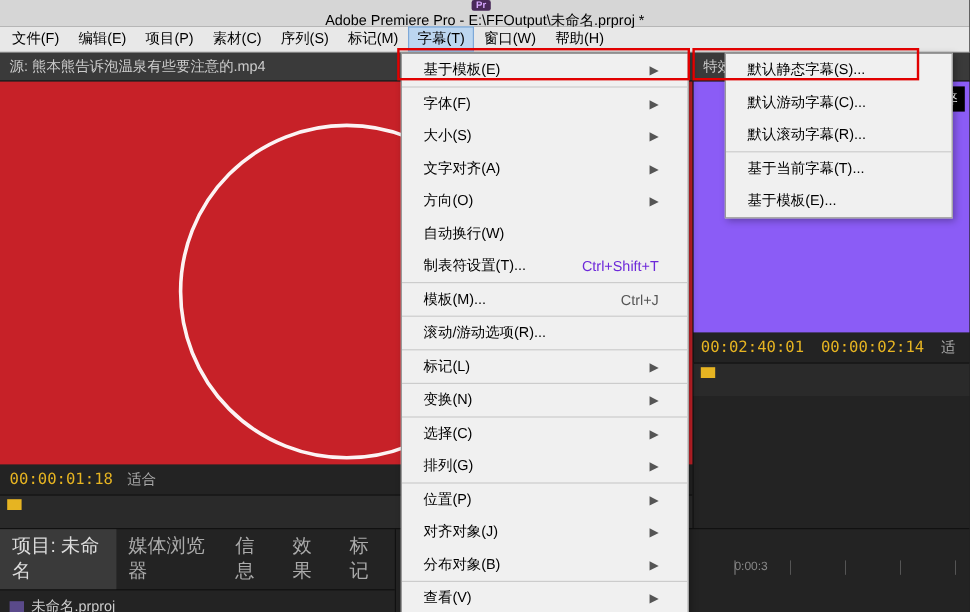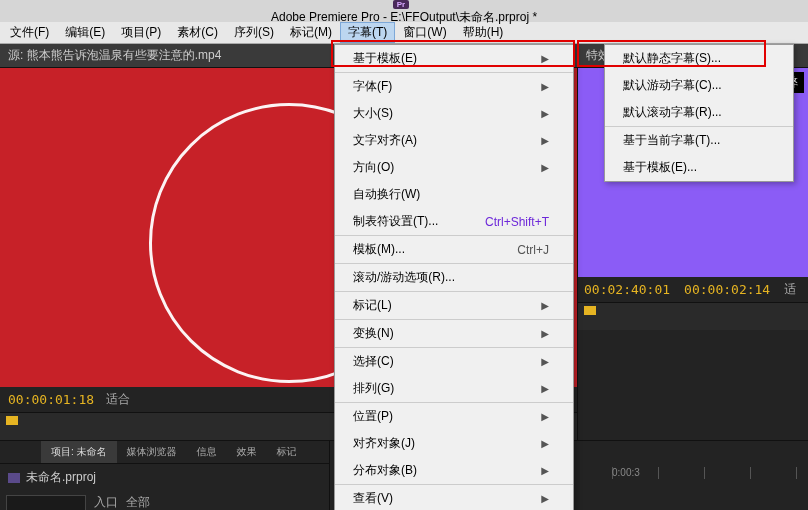--- a/index.html
+++ b/index.html
@@ -24,21 +24,21 @@
 .timeline-strip { height: 28px; background: #2a2a2a; border-top: 1px solid #111; position: relative; }
 .marker { position:absolute; top:3px; width:12px; height:9px; background:#e6b422; }
 
 .right-col { width: 230px; display:flex; flex-direction:column; }
 .right-video { height: 209px; background:#8b5cf6; position:relative; overflow:hidden; }
 .right-video .lbl { position:absolute; top:4px; right:4px; background:#000; color:#fff; font-size:12px; padding:2px 6px;}
 .timecode-row-r { display:flex; align-items:center; gap:14px; padding:4px 6px; font-size:12px;}
 
 .project-row { height: 70px; background:#232323; border-top:1px solid #111; display:flex; }
 .project-panel { width: 330px; border-right:1px solid #111; }
-.project-tabs { display:flex; font-size:10px; color:#aaa; border-bottom:1px solid #111;padding-left:41px;}
+.project-tabs { display:flex; font-size:16px; color:#aaa; border-bottom:1px solid #111;}
 .ptab { padding:4px 10px; }
 .ptab.active { background:#3a3a3a; color:#ddd;}
 .project-item { color:#ccc; font-size:12px; padding:5px 8px; display:flex; align-items:center; gap:6px;}
 .bin-icon { width:12px; height:10px; background:#5a4a8a; display:inline-block;}
 .search-row { display:flex; align-items:center; gap:8px; padding:3px 6px; font-size:12px; color:#aaa;}
 .search-box { width:80px; height:16px; background:#1a1a1a; border:1px solid #444;}
 
 .seq-panel { flex:1; position:relative; }
 .seq-clip { position:absolute; top:4px; left:60px; width:120px; height:18px; background:#3b3b3b; border:1px solid #111;}
 .seq-ticks { position:absolute; top:26px; left:6px; right:6px; height:12px; background:repeating-linear-gradient(90deg,#555 0,#555 1px,transparent 1px,transparent 46px); }

